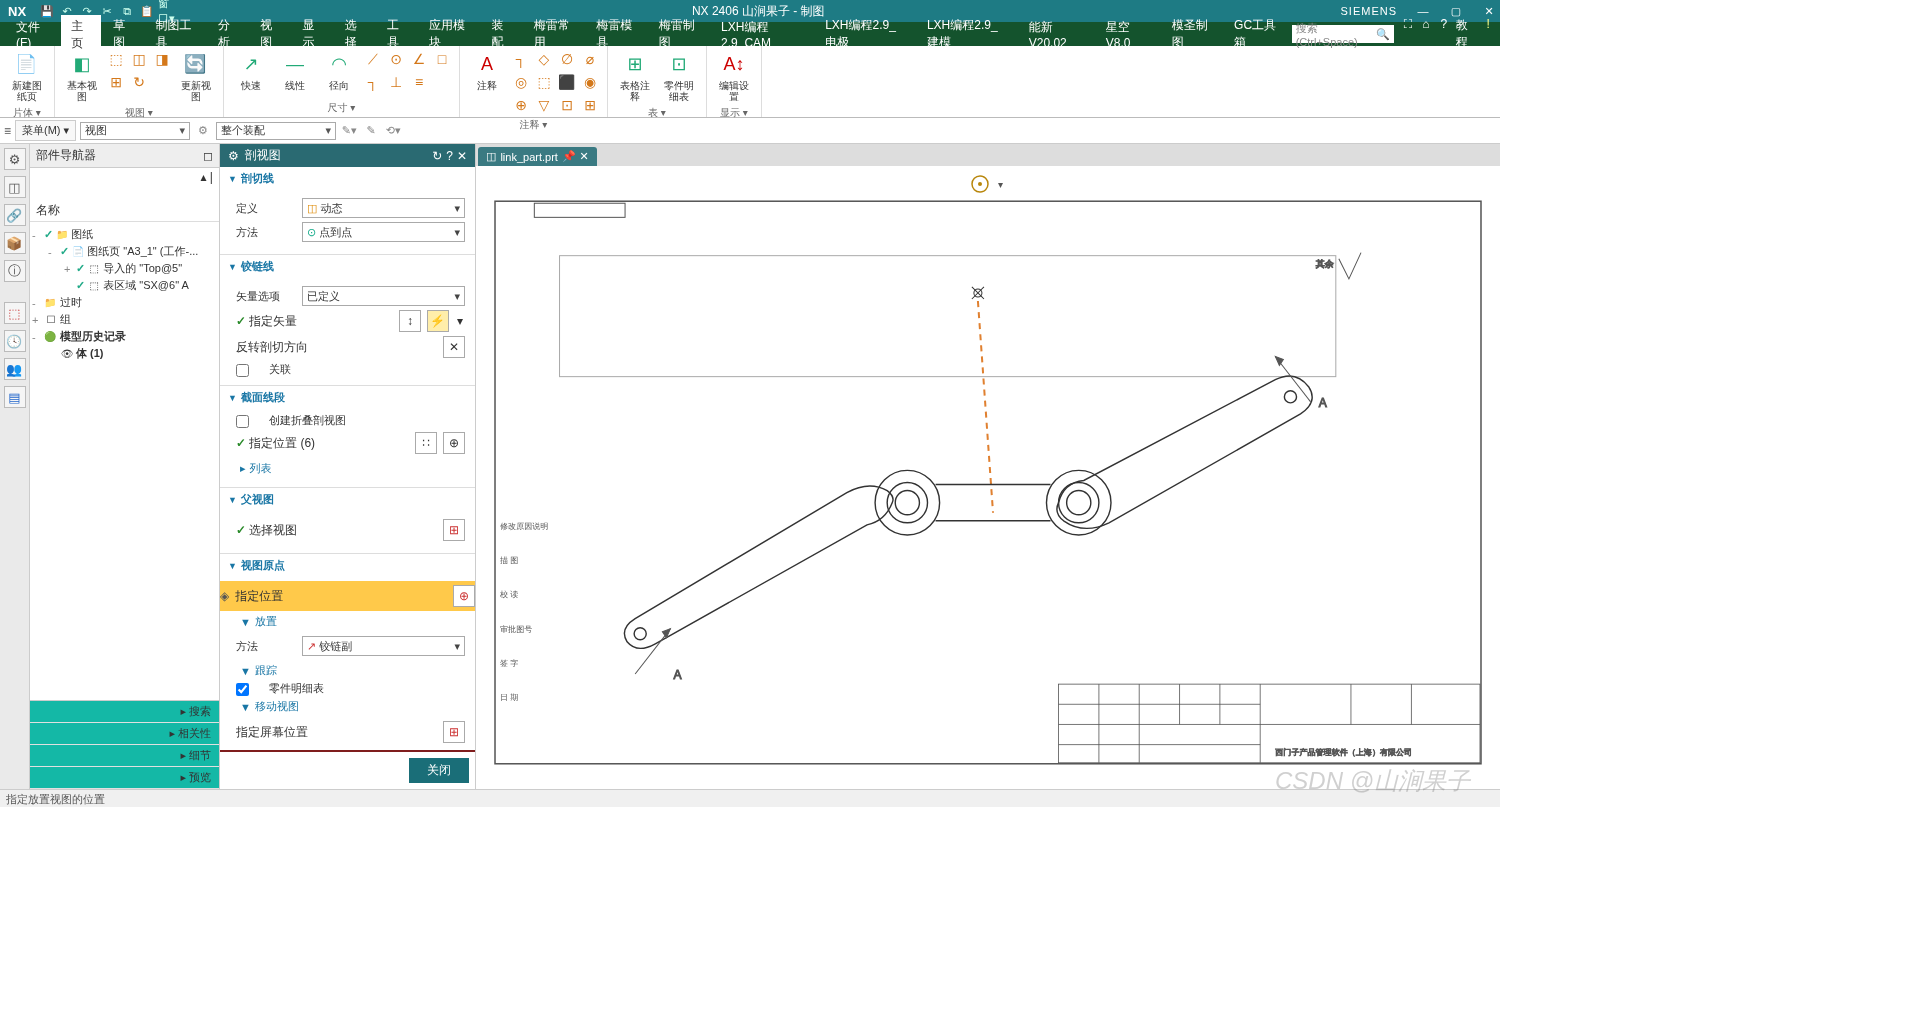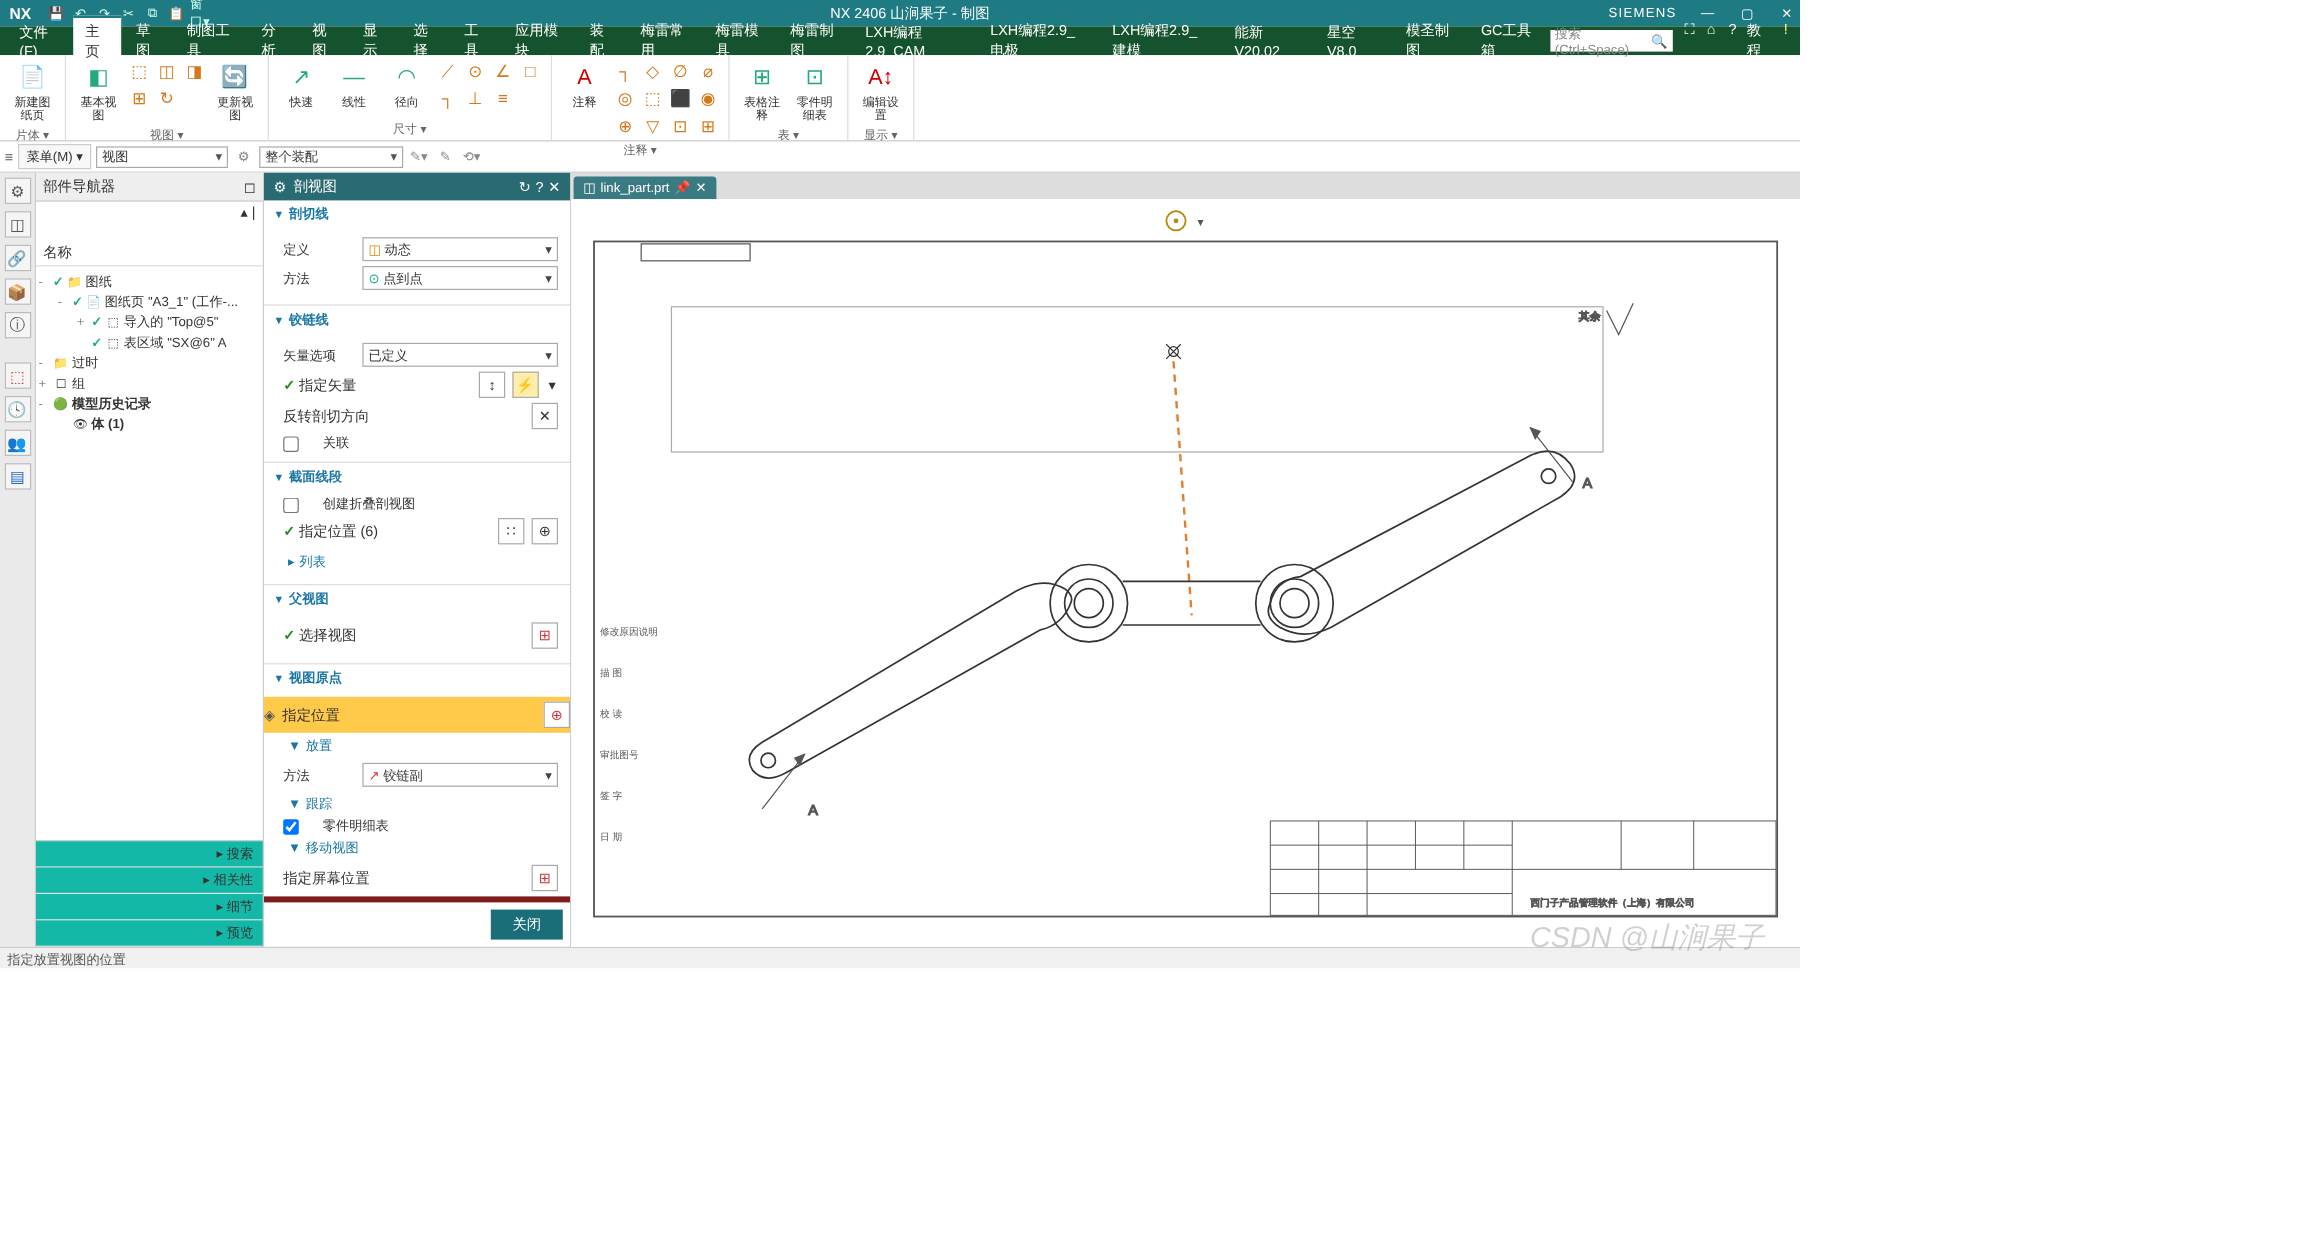--- a/index.html
+++ b/index.html
@@ -49,21 +49,21 @@
 .dlg-sh .caret { font-size: 9px; }
 .dlg-content { padding: 4px 10px 8px 16px; }
 .dlg-row { display: flex; align-items: center; margin: 4px 0; gap: 6px; }
 .dlg-label { width: 60px; font-size: 11px; }
 .dlg-combo { flex: 1; border: 1px solid #aaa; height: 20px; display: flex; align-items: center; padding: 0 4px; font-size: 11px; background: #fff; }
 .dlg-combo .arr { margin-left: auto; color: #444; }
 .dlg-ico-btn { width: 22px; height: 22px; border: 1px solid #aaa; display: flex; align-items: center; justify-content: center; cursor: pointer; background: #fff; }
 .dlg-row.highlight { background: #ffc94a; margin: 0 -10px 0 -16px; padding: 4px 10px 4px 16px; }
 .dlg-check { display: flex; align-items: flex-end; gap: 20px; font-size: 11px; }
 .dlg-sub { color: #1976a5; padding: 3px 4px; font-size: 11px; display: flex; align-items: center; gap: 4px; cursor: pointer; }
-.dlg-footer { padding: 6px; display: flex; justify-content: flex-end; border-top: 5px solid #7f1d1d; }
+.dlg-footer { padding: 6px; display: flex; justify-content: flex-end; border-top: 2px solid #7f1d1d; }
 .dlg-close-btn { background: #1a6e78; color: #fff; padding: 4px 18px; border: none; cursor: pointer; font-size: 12px; }
 .canvas-area { flex: 1; position: relative; background: #fff; }
 .file-tab-bar { height: 22px; background: #ddd; display: flex; align-items: flex-end; padding-left: 2px; }
 .ftab { background: #3a7a82; color: #fff; padding: 3px 8px; font-size: 11px; display: flex; align-items: center; gap: 4px; border-radius: 3px 3px 0 0; }
 .ftab .xclose { cursor: pointer; }
 .drawing { position: absolute; left: 18px; top: 28px; right: 18px; bottom: 18px; }
 .statusbar { position: absolute; bottom: 0; left: 0; right: 0; height: 18px; background: #f0f0f0; border-top: 1px solid #ccc; padding: 2px 6px; font-size: 11px; color: #555; }
 .watermark { position: absolute; right: 30px; bottom: 10px; color: rgba(120,120,120,0.35); font-size: 24px; font-style: italic; pointer-events: none; }
 svg { display: block; }
 .green-check::before { content: "✓"; color: #2a8a2a; font-weight: bold; margin-right: 3px; }

